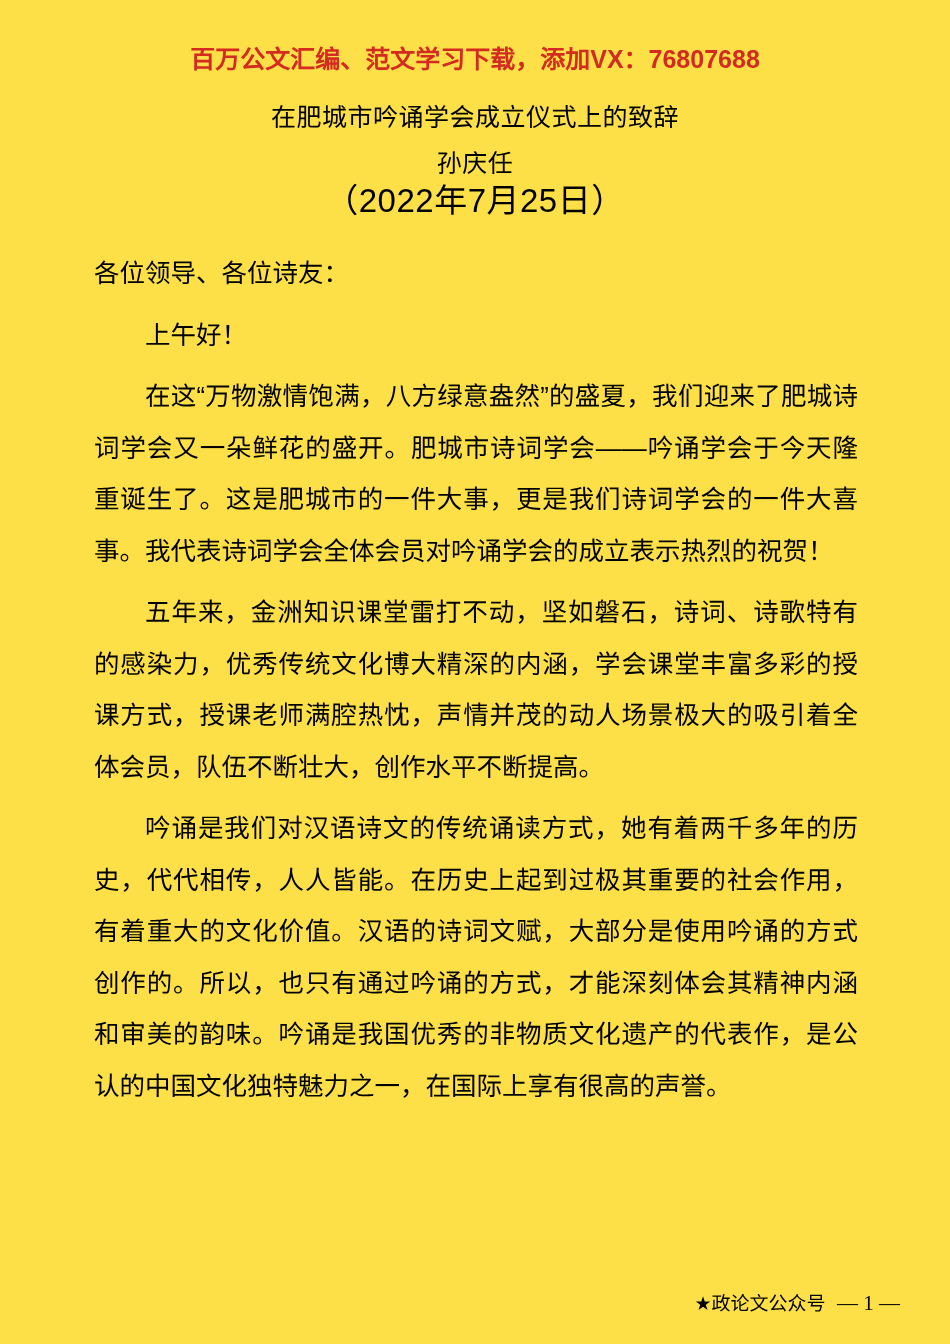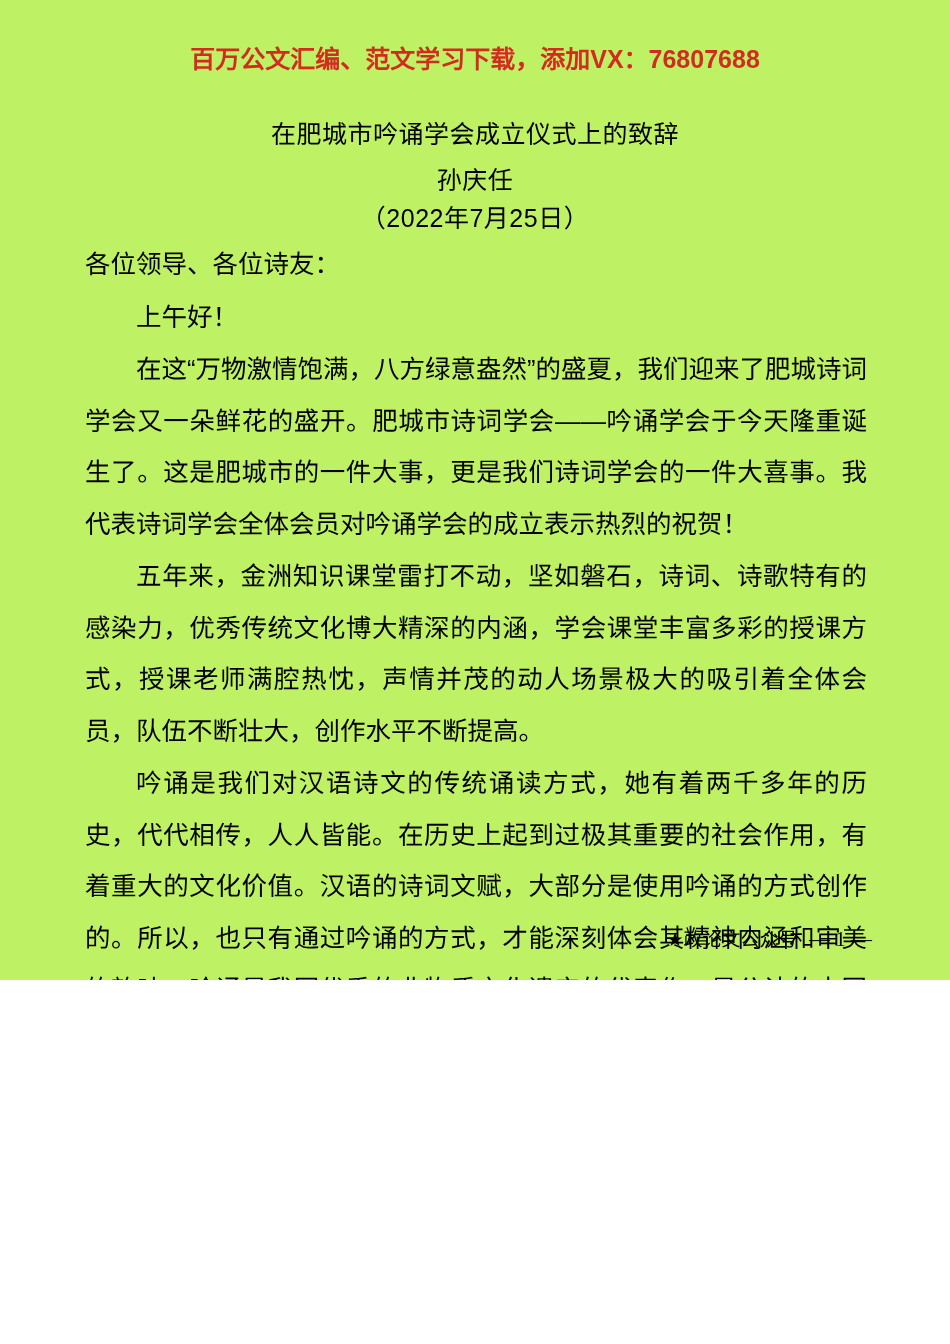--- a/index.html
+++ b/index.html
@@ -8,23 +8,23 @@
     padding: 0;
     background: #ffffff;
   }
   body {
     font-family: "Liberation Sans", "DejaVu Sans", sans-serif;
     color: #000000;
   }
   .page {
     position: relative;
     width: 950px;
-    height: 980px;
+    height: 1344px;
     margin: 0 auto;
-    background: #bef264;
+    background: #fde047;
     overflow: hidden;
     box-sizing: border-box;
   }
 
   
   .promo-header {
     position: absolute;
     top: 42px;
     left: 0;
     width: 950px;
@@ -43,69 +43,68 @@
     top: 98px;
     left: 0;
     width: 950px;
     text-align: center;
   }
   .doc-title {
     font-size: 25px;
     line-height: 38px;
     letter-spacing: 0.5px;
     white-space: nowrap;
-    margin-top: 17px;
   }
   .doc-author {
     font-size: 25px;
     line-height: 38px;
     letter-spacing: 0.5px;
     white-space: nowrap;
     margin-top: 8px;
   }
   .doc-date {
-    font-size: 25px;
+    font-size: 33px;
     line-height: 38px;
     letter-spacing: 0.5px;
     white-space: nowrap;
     text-align: center;
   }
 
   
   .body-area {
     position: absolute;
     top: 238px;
     left: 84px;
     width: 784px;
   }
   .para {
     font-size: 25.5px;
     line-height: 51.5px;
     text-align: justify;
     text-justify: inter-ideograph;
     letter-spacing: 0px;
-    margin: 1px;
+    margin: 10px;
     word-break: break-all;
   }
   .para.indent {
     text-indent: 2em;
   }
   .para.noindent {
     text-indent: 0;
   }
 
   
   .footer {
     position: absolute;
     bottom: 22px;
     left: 0;
     width: 950px;
     height: 34px;
     text-align: right;
-    padding-right: 78px;
+    padding-right: 50px;
     box-sizing: border-box;
     margin-top: 14px;
   }
   .footer-inner {
     display: inline-block;
     font-size: 20px;
     line-height: 30px;
     white-space: nowrap;
   }
   .footer-mark {

